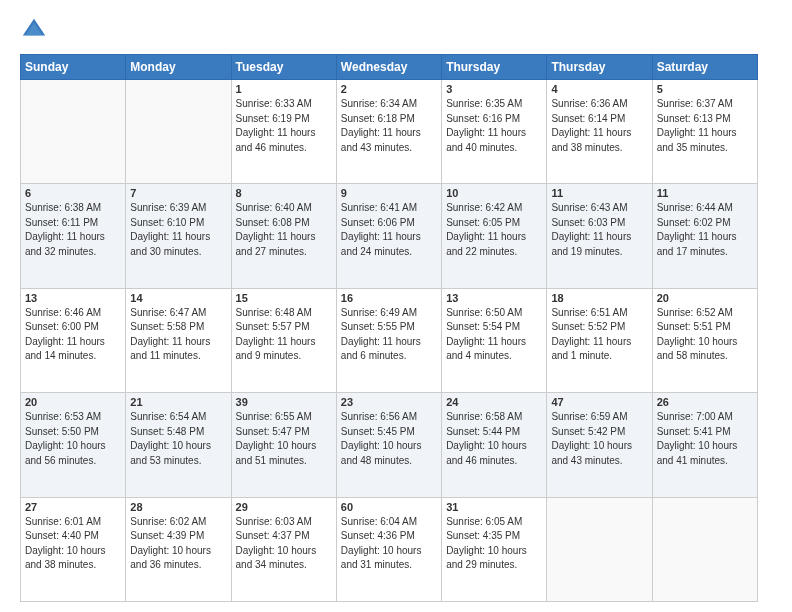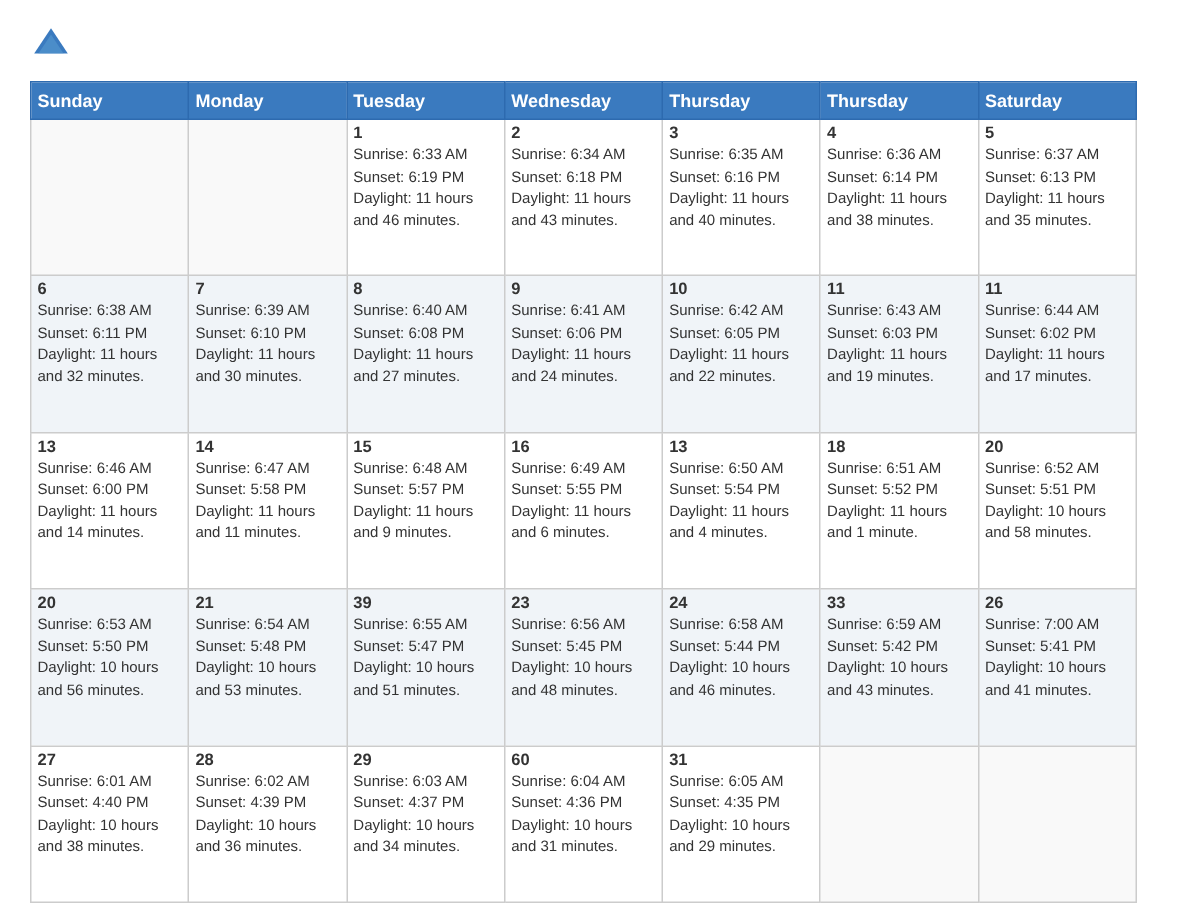--- a/index.html
+++ b/index.html
@@ -233,21 +233,21 @@
           </td>
           <td>
             <span class="day-num">23</span>
             <div class="day-info">Sunrise: 6:56 AM<br>Sunset: 5:45 PM<br>Daylight: 10 hours and 48 minutes.</div>
           </td>
           <td>
             <span class="day-num">24</span>
             <div class="day-info">Sunrise: 6:58 AM<br>Sunset: 5:44 PM<br>Daylight: 10 hours and 46 minutes.</div>
           </td>
           <td>
-            <span class="day-num">33</span>
+            <span class="day-num">47</span>
             <div class="day-info">Sunrise: 6:59 AM<br>Sunset: 5:42 PM<br>Daylight: 10 hours and 43 minutes.</div>
           </td>
           <td>
             <span class="day-num">26</span>
             <div class="day-info">Sunrise: 7:00 AM<br>Sunset: 5:41 PM<br>Daylight: 10 hours and 41 minutes.</div>
           </td>
         </tr>
         <tr>
           <td>
             <span class="day-num">27</span>

